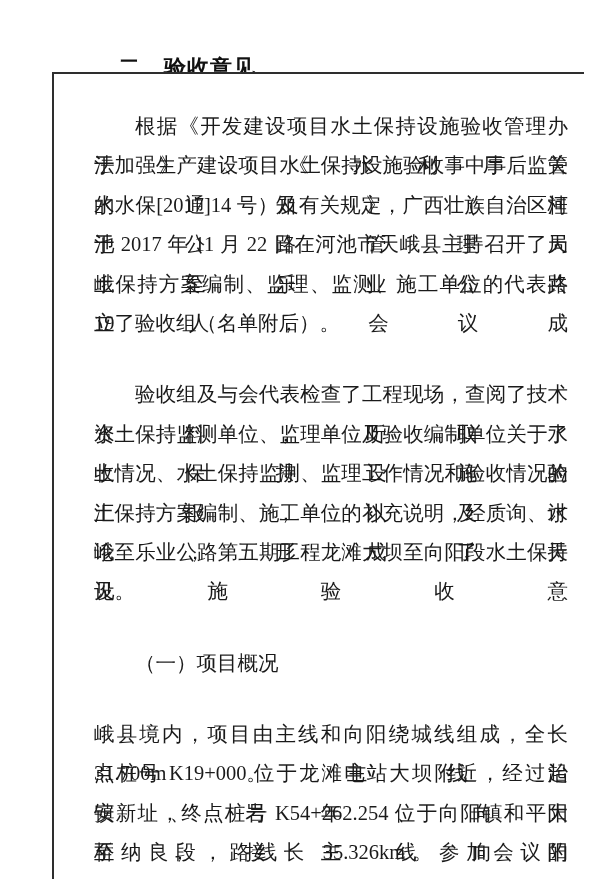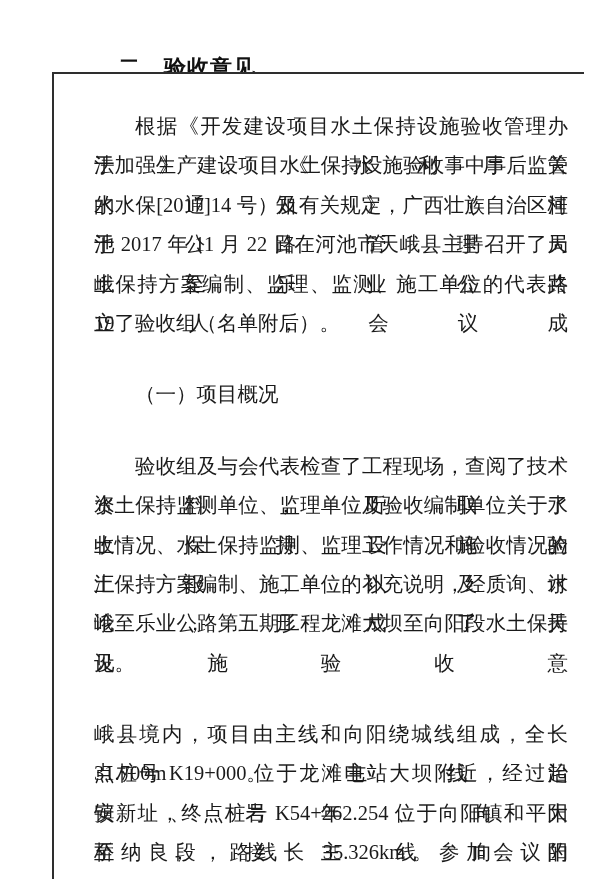--- a/index.html
+++ b/index.html
@@ -65,30 +65,30 @@
     <div>
       <div class="line j indent">根据《开发建设项目水土保持设施验收管理办法》、《水利厅关</div>
       <div class="line j">于加强生产建设项目水土保持设施验收事中事后监管的通知》（桂</div>
       <div class="line j">水水保[2017]14 号）及有关规定，广西壮族自治区河池公路管理局</div>
       <div class="line j">于 2017 年 11 月 22 日在河池市天峨县主持召开了天峨至乐业公路</div>
       <div class="line j">土保持方案编制、监理、监测、施工单位的代表共 19 人，会议成</div>
       <div class="line noj">立了验收组（名单附后）。</div>
     </div>
 
     <div>
-      <div class="line noj indent">（一）项目概况</div>
-    </div>
-
-    <div>
       <div class="line j indent">验收组及与会代表检查了工程现场，查阅了技术资料，听取了</div>
       <div class="line j">水土保持监测单位、监理单位及验收编制单位关于水土保持设施验</div>
       <div class="line j">收情况、水土保持监测、监理工作情况和验收情况的汇报，以及水</div>
       <div class="line j">土保持方案编制、施工单位的补充说明，经质询、讨论，形成了天</div>
       <div class="line j">峨至乐业公路第五期工程龙滩大坝至向阳段水土保持设施验收意</div>
       <div class="line noj">见。</div>
+    </div>
+
+    <div>
+      <div class="line noj indent">（一）项目概况</div>
     </div>
 
     <div>
       <div class="line j">峨县境内，项目由主线和向阳绕城线组成，全长 31.700m。主线起</div>
       <div class="line j">点桩号 K19+000 位于龙滩电站大坝附近，经过治安、岩年、向阳</div>
       <div class="line j">镇新址，终点桩号 K54+262.254 位于向阳镇和平大桥，接主线向阳</div>
       <div class="line j">至纳良段，路线长 35.326km。参加会议的</div>
       <div class="line noj">（K41+018.816-K43+143.452）长 2.125km。全线采用二级道路设计</div>
     </div>
 

